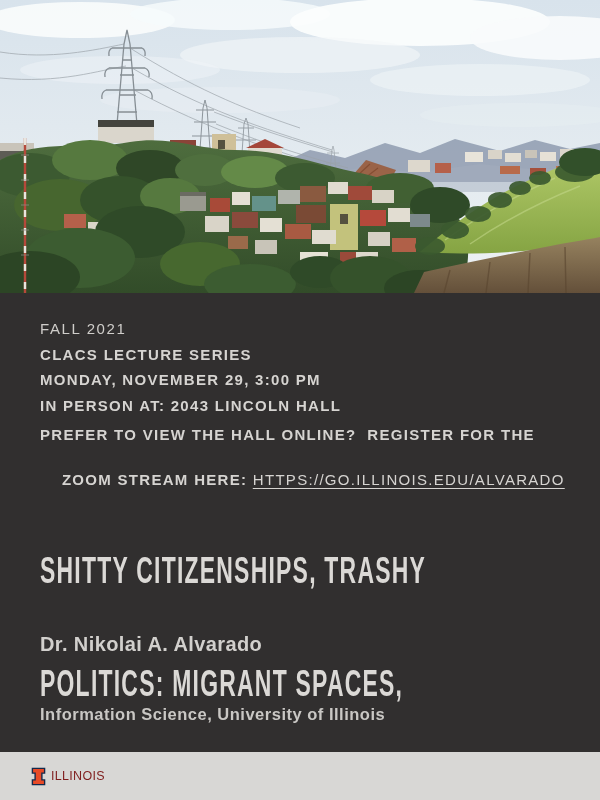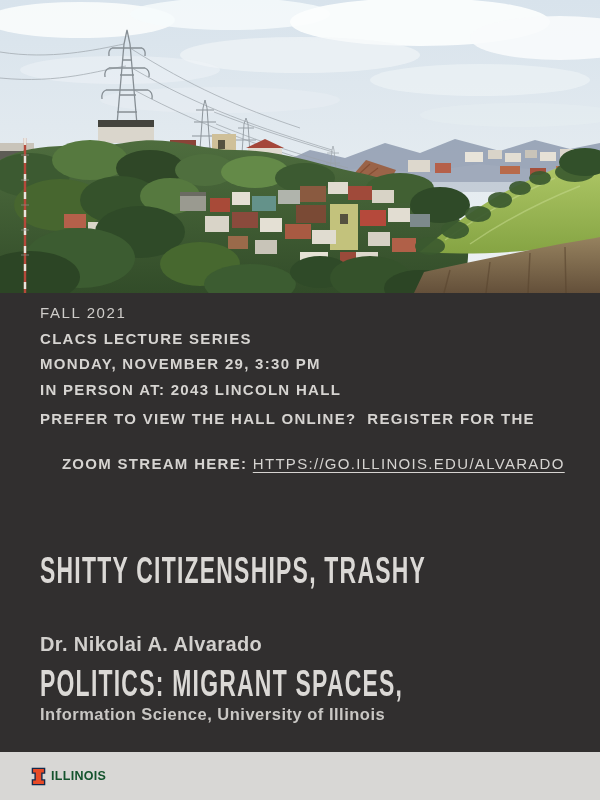--- a/index.html
+++ b/index.html
@@ -4,21 +4,21 @@
 <style>
   html,body{margin:0;padding:0;background:#312f2f;}
   .poster{
     position:relative;width:600px;height:800px;overflow:hidden;
     background:#312f2f;font-family:"Liberation Sans",sans-serif;
   }
   .photo{position:absolute;top:0;left:0;width:600px;height:293px;}
   .photo svg{display:block;}
   .meta-line{
     position:absolute;left:40px;color:#d6d4d1;font-weight:700;
-    font-size:15px;letter-spacing:1.3px;white-space:pre;line-height:20px;
+    font-size:15px;letter-spacing:1.3px;white-space:pre;line-height:20px;margin-top:16px;
   }
   .fall{top:303px;font-weight:400;letter-spacing:1.6px;color:#cfcdca;}
   .clacs{top:329px;}
   .monday{top:354px;}
   .inperson{top:380px;}
   .prefer1{top:409px;}
   .prefer2{top:434px;}
   .zoom-link{
     font-weight:400;text-decoration:underline;text-underline-offset:3px;
     color:#d6d4d1;cursor:pointer;
@@ -42,21 +42,21 @@
     position:absolute;left:0;top:752px;width:600px;height:48px;
     background:#d8d7d5;display:flex;align-items:center;
     justify-content:space-between;box-sizing:border-box;
     padding:0 17px 0 31px;
   }
   .footer-org{
     font-size:13.5px;font-weight:700;letter-spacing:1.1px;color:#2d2b2c;
   }
   .logo{display:flex;align-items:center;gap:5px;}
   .logo-text{
-    font-size:12.5px;font-weight:700;letter-spacing:0.3px;color:#14532d;
+    font-size:12.5px;font-weight:400;letter-spacing:0.3px;color:#7f1d1d;
   }
 </style>
 </head>
 <body>
 
 <div class="poster">
 
   <div class="photo" title="Hillside informal settlement with electricity pylons, dense trees, grassy slope and distant mountains under a cloudy sky">
     <svg width="600" height="293" viewBox="0 0 600 293">
       <defs>
@@ -224,21 +224,21 @@
       <path d="M450,270 L444,293 M490,262 L486,293 M530,253 L528,293 M565,247 L566,293" stroke="#59452f" stroke-width="1.5" opacity="0.6"></path>
 
       <line x1="25" y1="138" x2="25" y2="293" stroke="#b5493b" stroke-width="2.4"></line>
       <line x1="25" y1="138" x2="25" y2="293" stroke="#e9e5de" stroke-width="2.4" stroke-dasharray="7 11"></line>
       <path d="M21,155 L29,155 M21,180 L29,180 M21,205 L29,205 M21,230 L29,230 M21,255 L29,255" stroke="#8a8a84" stroke-width="0.8"></path>
     </svg>
   </div>
 
   <div class="meta-line fall">FALL 2021</div>
   <div class="meta-line clacs">CLACS LECTURE SERIES</div>
-  <div class="meta-line monday">MONDAY, NOVEMBER 29, 3:30 PM</div>
+  <div class="meta-line monday">MONDAY, NOVEMBER 29, 3:00 PM</div>
   <div class="meta-line inperson">IN PERSON AT: 2043 LINCOLN HALL</div>
   <div class="meta-line prefer1">PREFER TO VIEW THE HALL ONLINE?  REGISTER FOR THE</div>
   <div class="meta-line prefer2">
     <span>ZOOM STREAM HERE: </span><span class="zoom-link">HTTPS://GO.ILLINOIS.EDU/ALVARADO</span>
   </div>
 
   <div class="talk-title">
     <div>SHITTY CITIZENSHIPS, TRASHY</div>
     <div>POLITICS: MIGRANT SPACES,</div>
     <div>ENVIRONMENTAL JUSTICE, AND</div>

